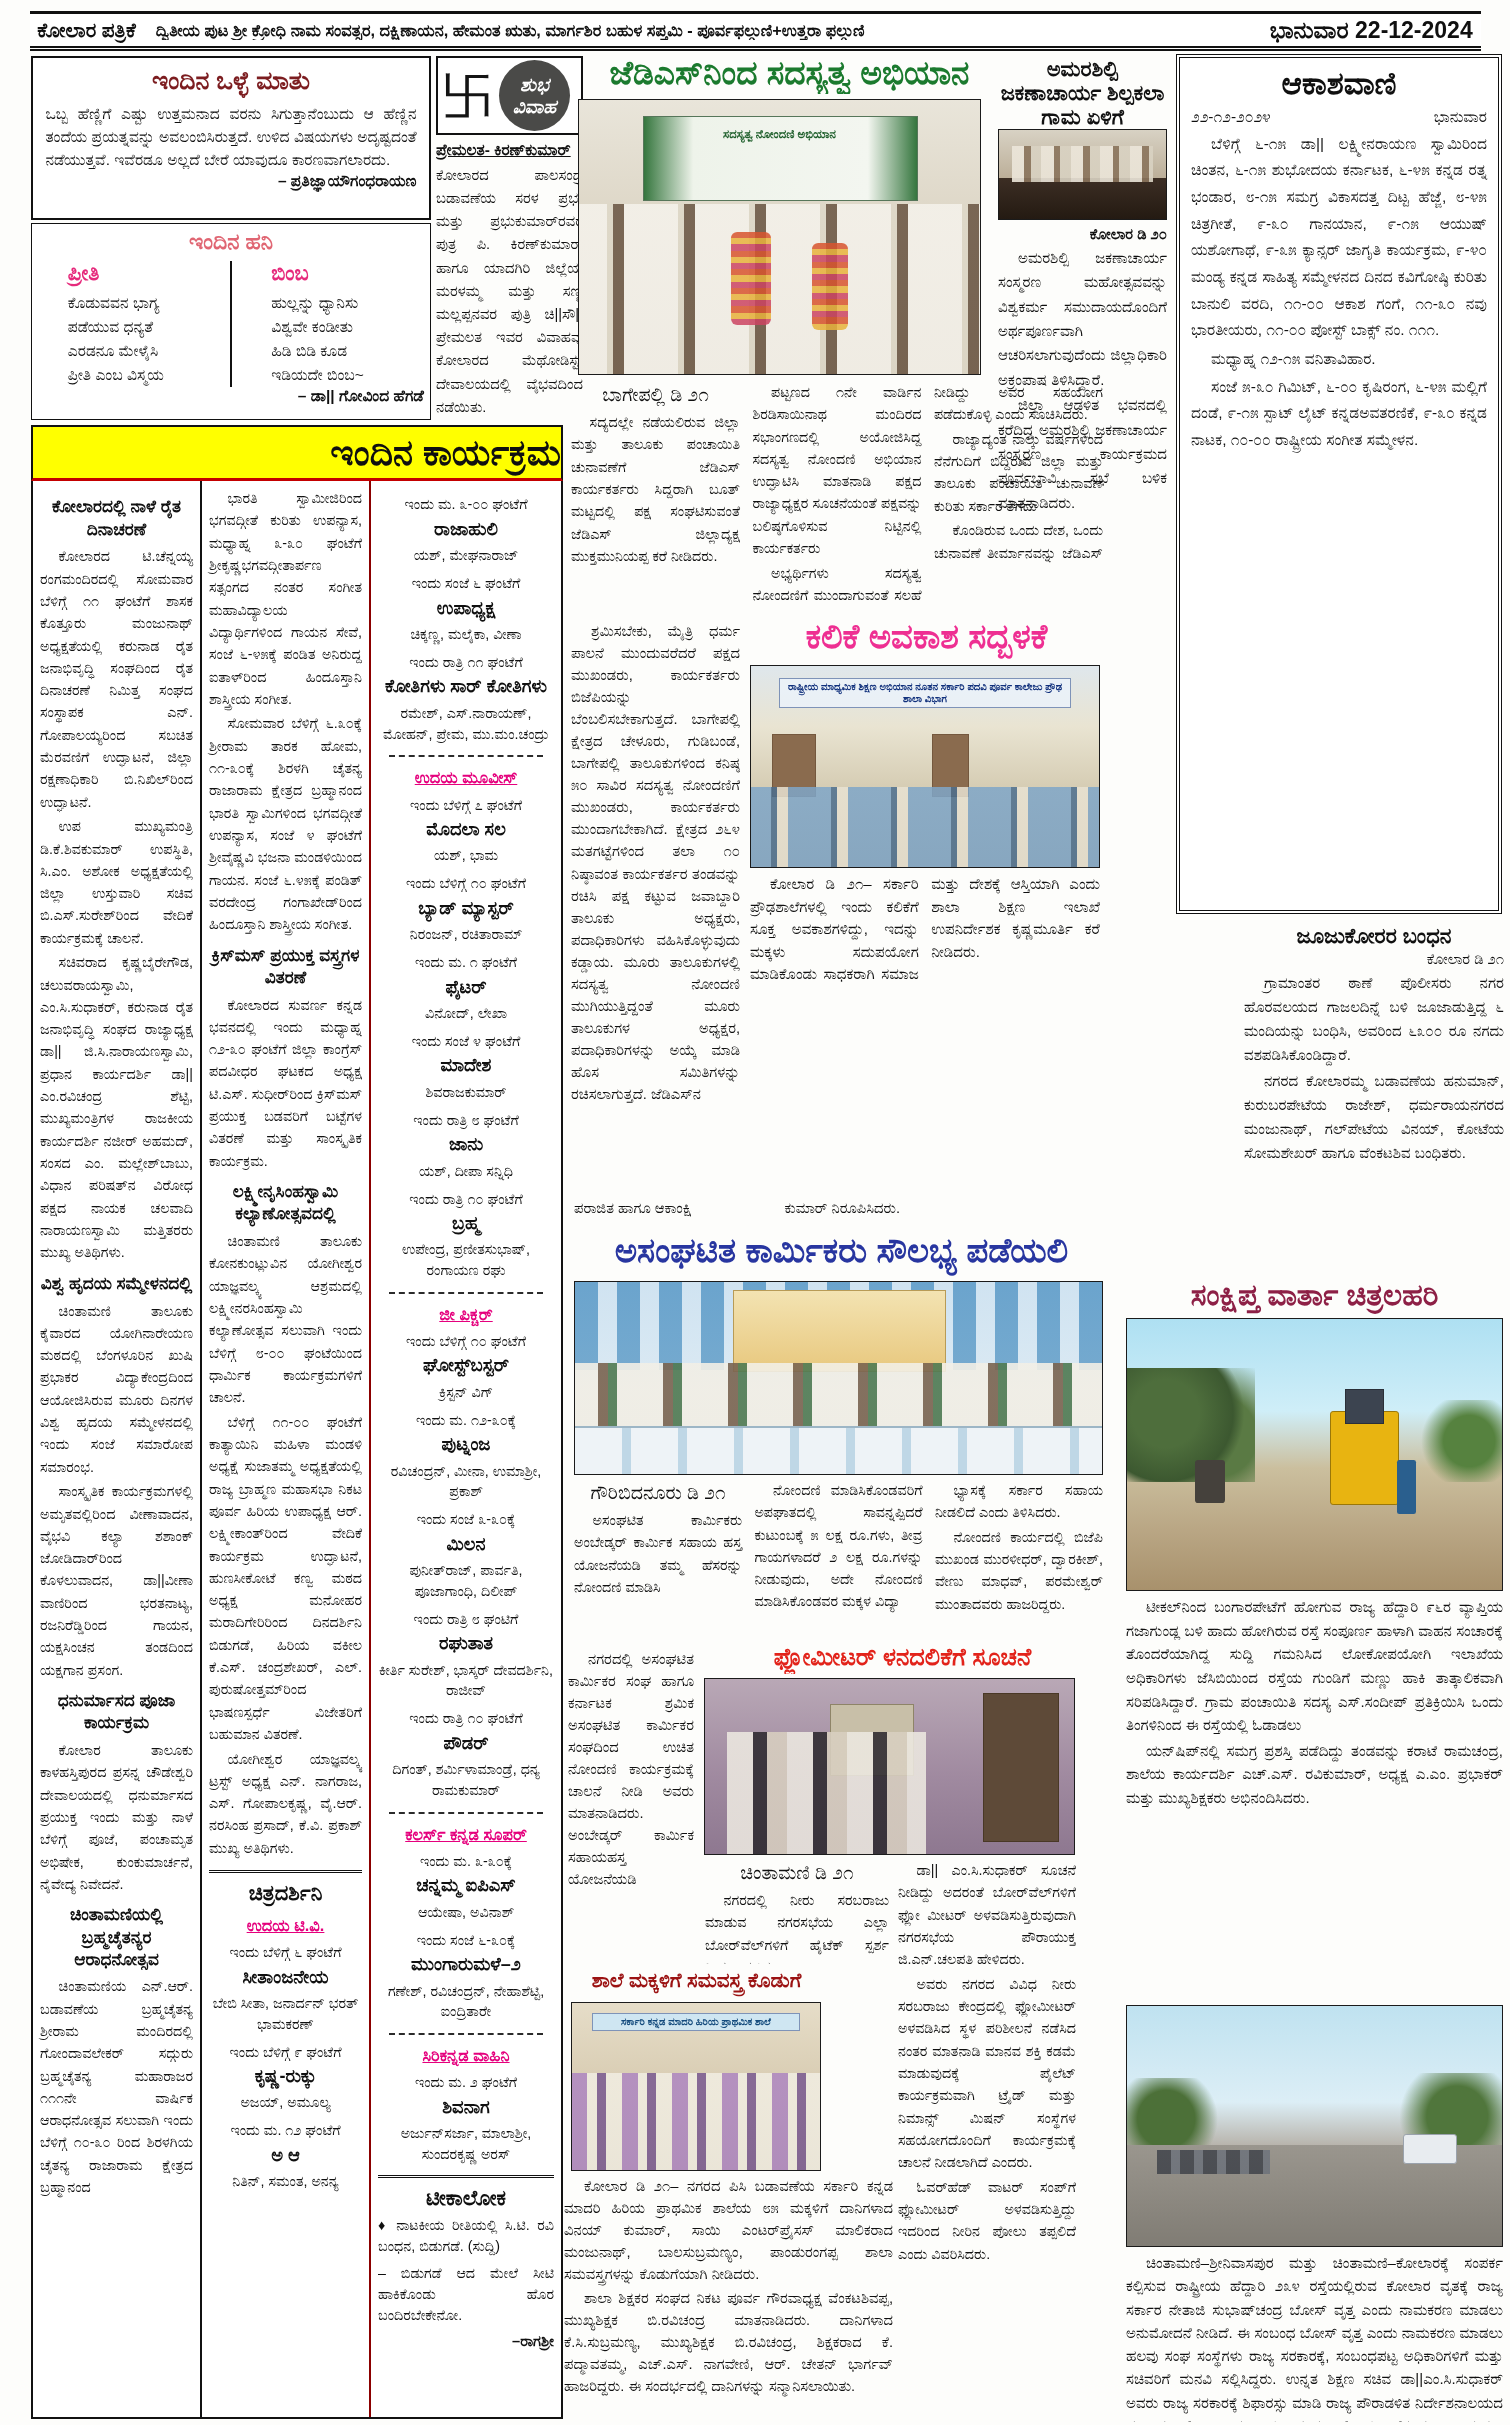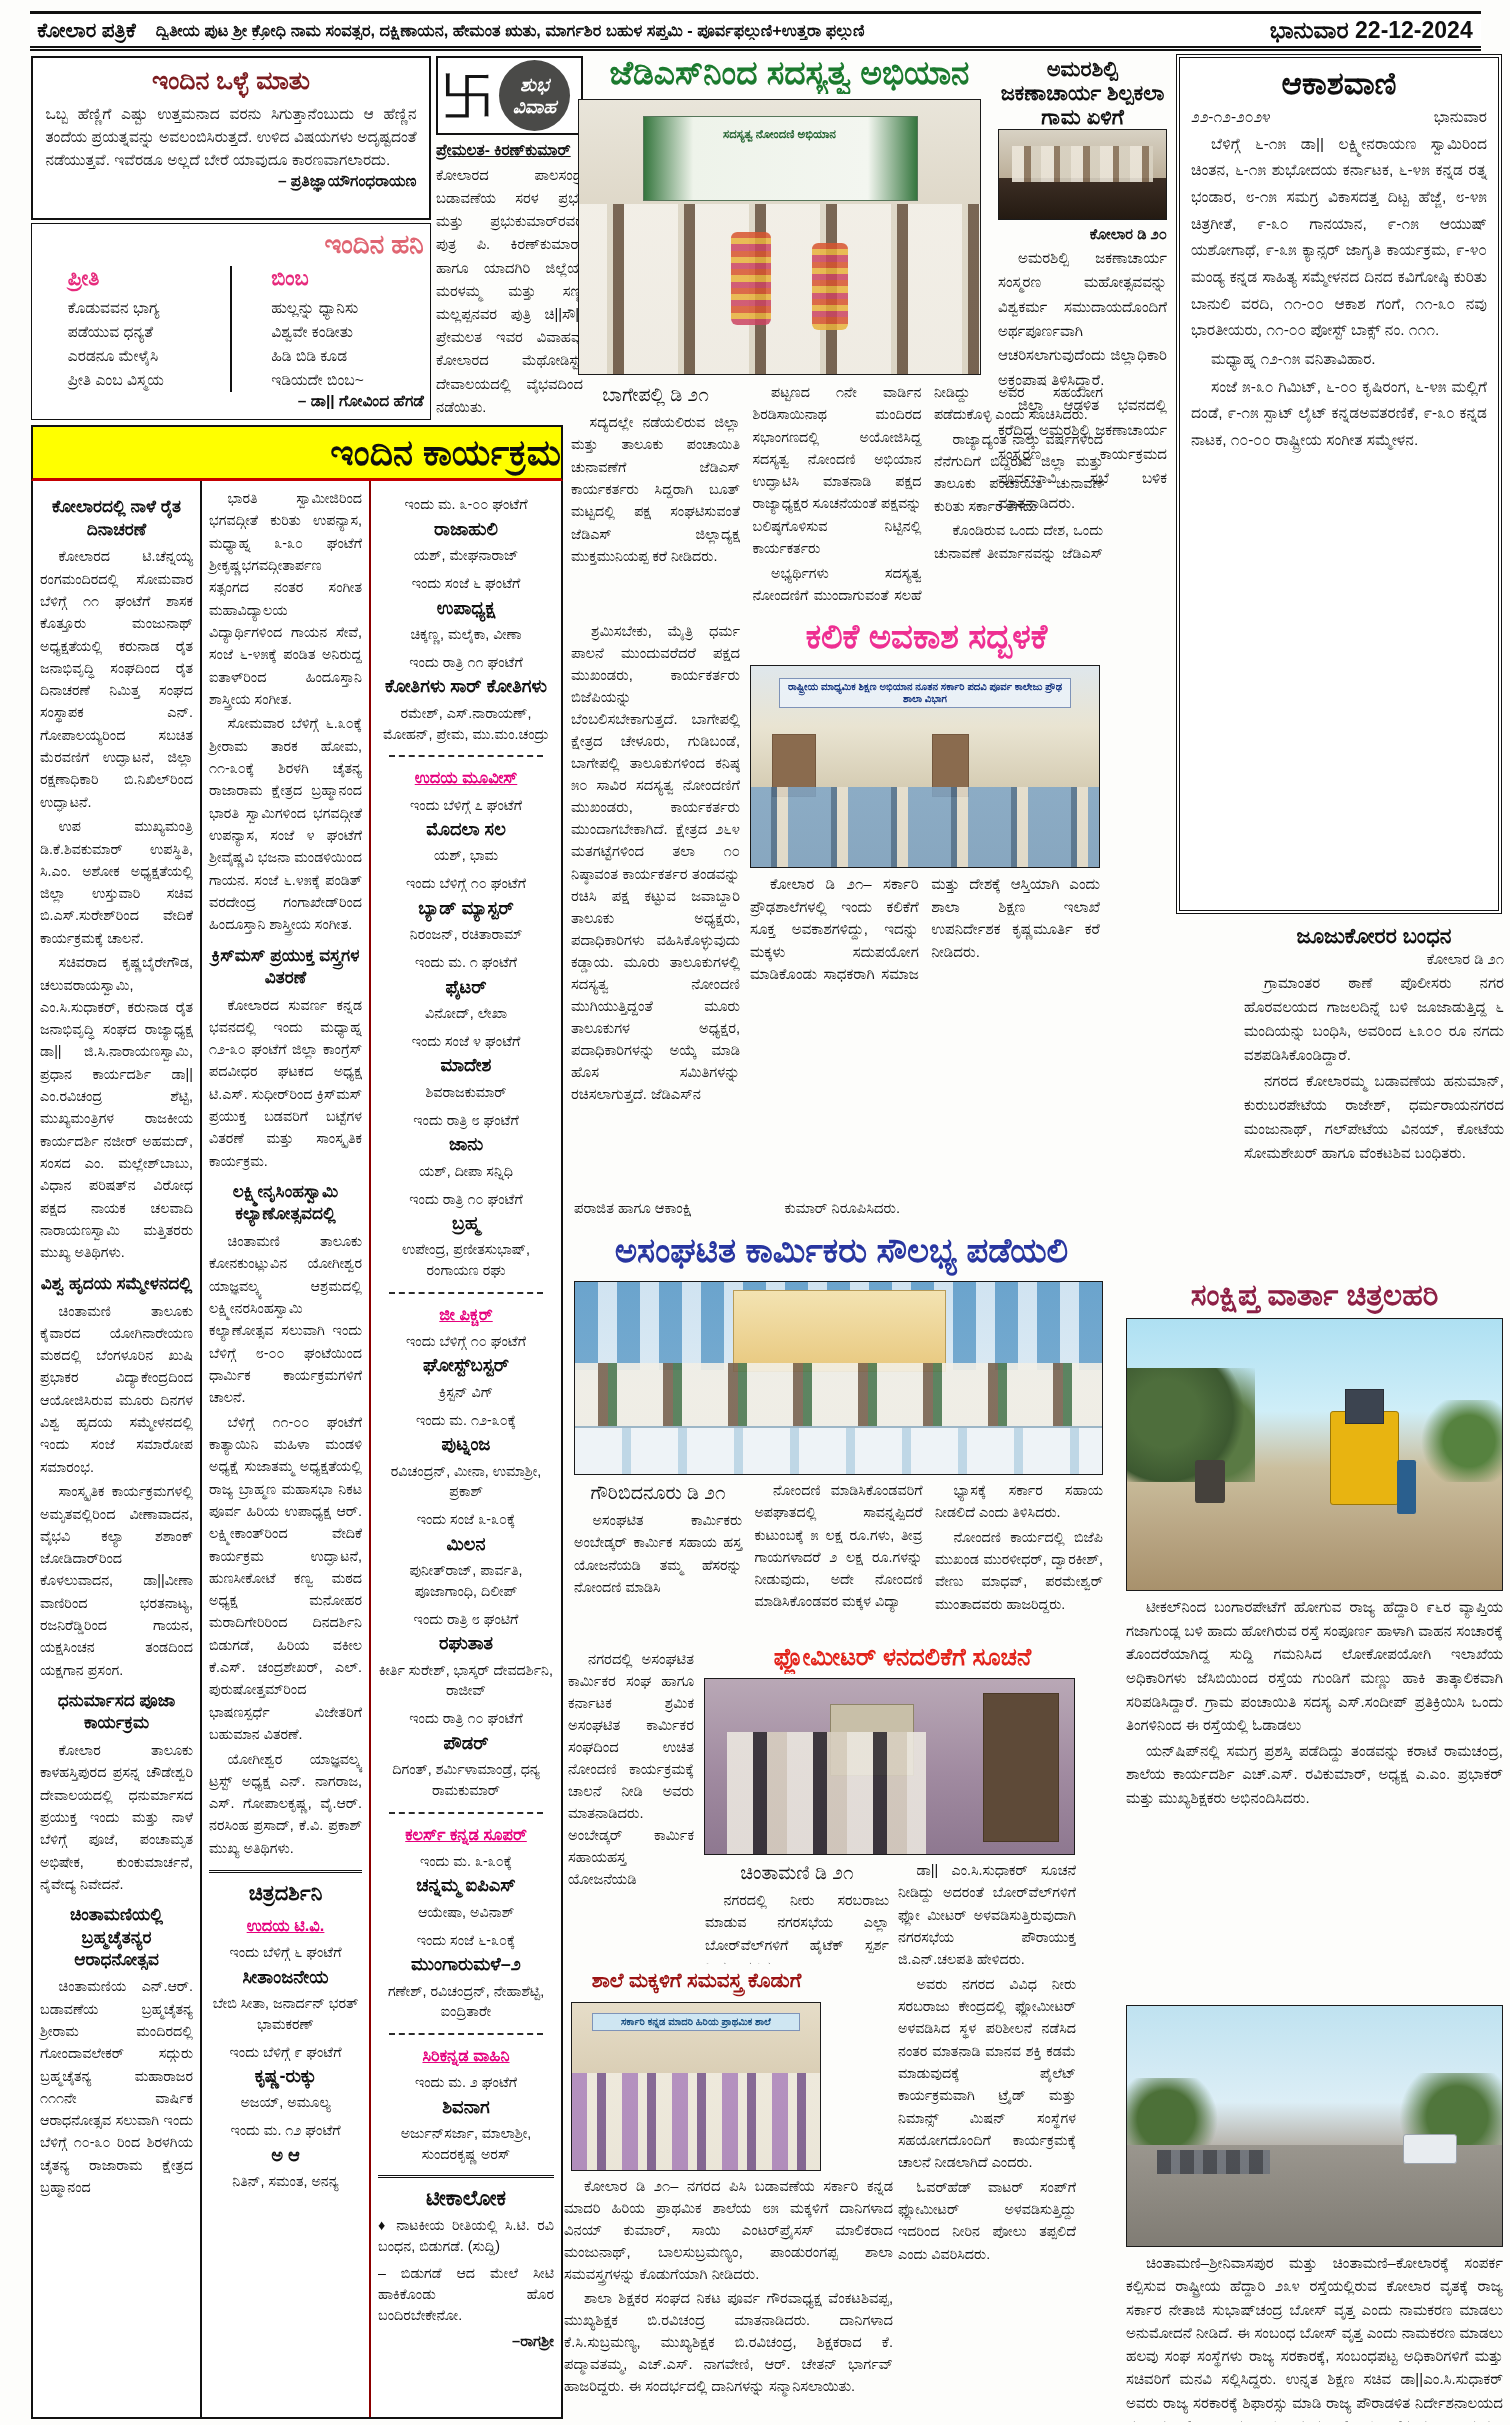--- a/index.html
+++ b/index.html
@@ -17,21 +17,21 @@
   .box{border:2.3px solid #111;background:#fff;}
   .headline{font-weight:bold;text-align:center;line-height:1.15;}
   .body-text{font-size:14.7px;line-height:1.5;text-align:justify;}
   .body-text .p{text-indent:20px;margin:0 0 1.6px;}
   .dateline{text-align:center;font-size:14.7px;margin-bottom:3.1px;}
   .byline{text-align:right;font-weight:bold;font-size:15.5px;}
   .photo{border:1.6px solid #1b1b1b;position:absolute;box-sizing:border-box;overflow:hidden;}
   .layer{position:absolute;}
   
   .gw-title{color:#7c1d20;font-weight:bold;font-size:25px;text-align:center;margin:4.7px 0 6.2px;}
-  .honey-title{color:#e06673;font-weight:bold;font-size:26px;text-align:right;margin:3.1px 0 6.2px;}
+  .honey-title{color:#e06673;font-weight:bold;font-size:22px;text-align:center;margin:3.1px 0 6.2px;}
   .poem-wrap{display:flex;padding:0 18.6px;gap:28px;}
   .poem{flex:1;padding:0 11px;}
   .poem-title{color:#e62a7c;font-weight:bold;font-size:21px;margin-bottom:6.2px;}
   .poem .p{font-size:15.5px;line-height:1.55;text-indent:0;}
   .poem-div{width:2.3px;background:#111;}
   
   .sv-box{border:2.3px solid #111;display:flex;align-items:center;background:#fff;}
   .sv-swastika{font-size:50px;line-height:1;color:#141414;padding:3.1px 4.7px;}
   .sv-circle{width:71px;height:71px;border-radius:50%;background:#4a4a48;color:#fff;display:flex;flex-direction:column;
              align-items:center;justify-content:center;font-weight:bold;font-size:18.6px;font-style:italic;margin-left:1.6px;}

